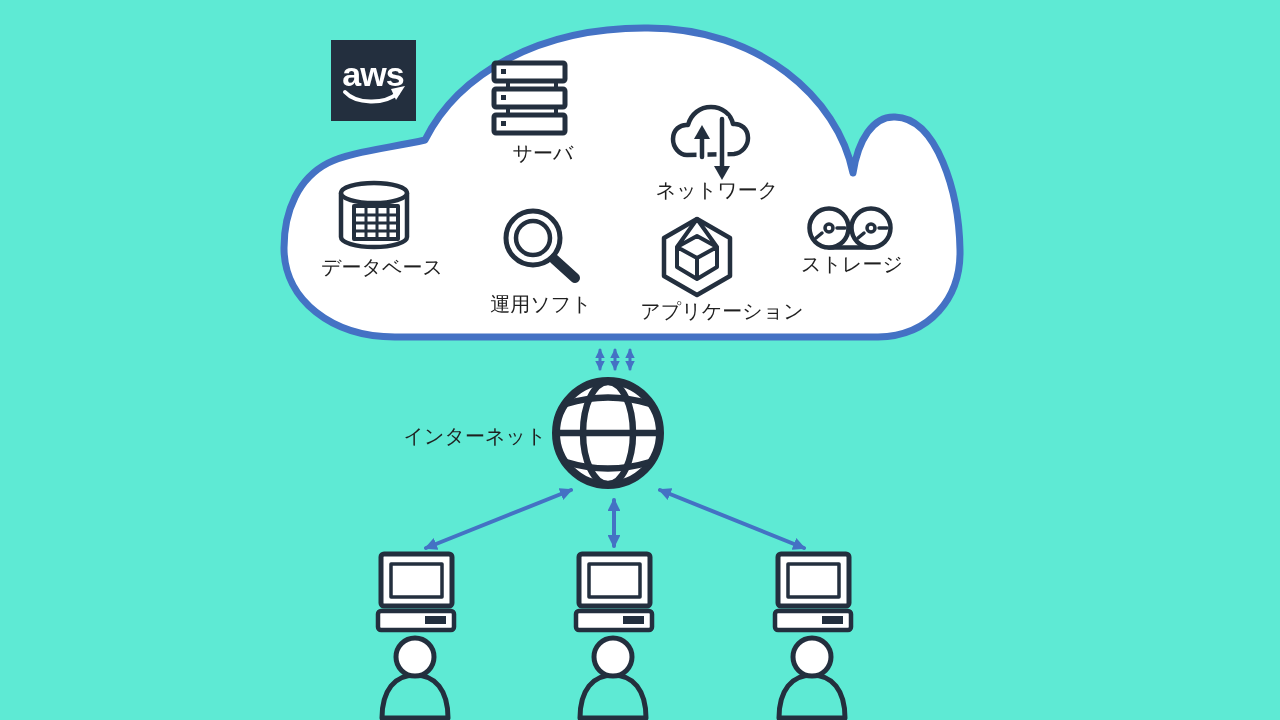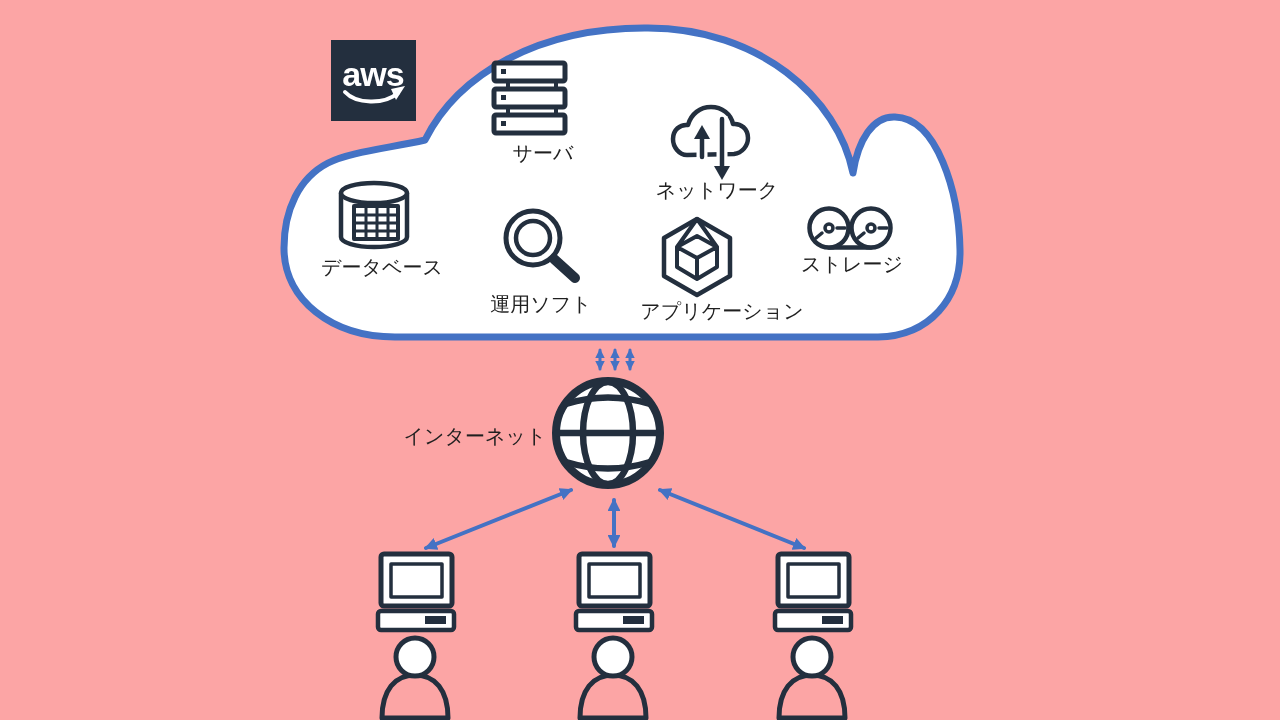--- a/index.html
+++ b/index.html
@@ -1,16 +1,16 @@
 <!DOCTYPE html>
 <html><head>
 <meta charset="utf-8">
 <style>
   html,body{margin:0;padding:0;background:#ffffff;}
-  .stage{position:relative;width:1280px;height:720px;background:#fca5a5;overflow:hidden;}
+  .stage{position:relative;width:1280px;height:720px;background:#5eead4;overflow:hidden;}
   .lbl{font-family:"Liberation Sans",sans-serif;font-size:20px;fill:#1f1f1f;text-anchor:middle;}
   .logo-txt{font-family:"Liberation Sans",sans-serif;font-size:34px;font-weight:600;fill:#ffffff;text-anchor:middle;letter-spacing:-1px;}
   .ic{stroke:#232F3E;fill:none;stroke-linecap:round;stroke-linejoin:round;}
   .icw{stroke:#232F3E;fill:#ffffff;stroke-linecap:round;stroke-linejoin:round;}
   .icf{fill:#232F3E;stroke:none;}
   .case{stroke:#ffffff;fill:none;stroke-linecap:butt;}
   .blue{stroke:#4472C4;fill:none;stroke-linecap:round;}
 </style>
 </head>
 <body>

